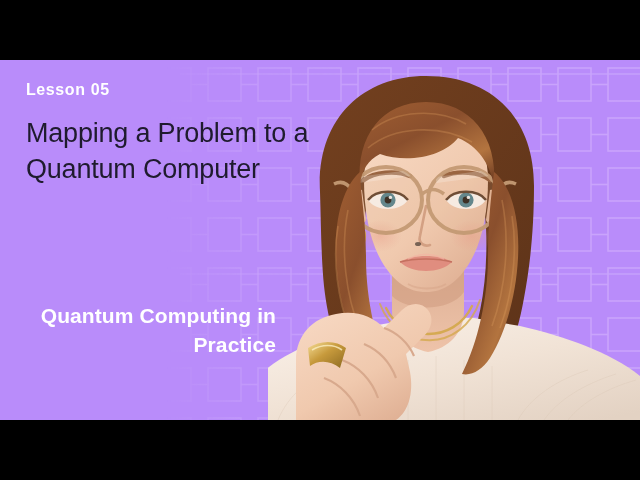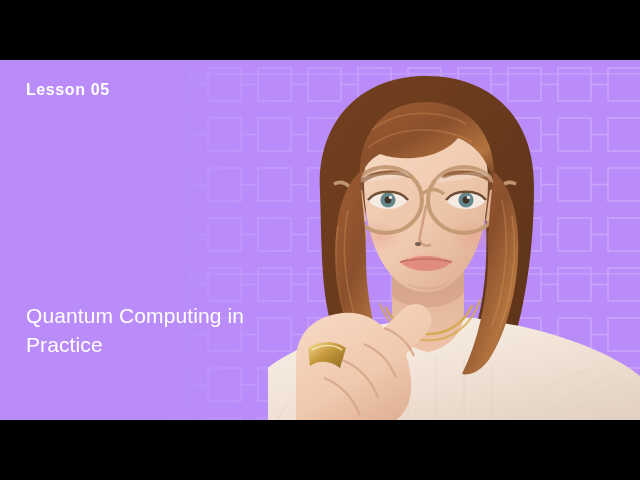--- a/index.html
+++ b/index.html
@@ -19,22 +19,22 @@
   
   .circuit{position:absolute;left:0;top:0;width:640px;height:360px;z-index:1;}
 
   
   .copy{position:absolute;left:26px;top:22px;width:300px;z-index:20;}
   .eyebrow{color:#ffffff;font-size:16px;font-weight:600;letter-spacing:.6px;
            line-height:1;margin:0 0 18px 0;}
   .headline{color:#1f1b2e;font-size:27px;font-weight:400;line-height:1.33;
             letter-spacing:-.2px;margin:0;max-width:300px;}
   .series{position:absolute;left:26px;top:242px;width:250px;z-index:20;
-          color:#ffffff;font-size:21px;font-weight:400;line-height:1.38;
-          letter-spacing:.1px;}
+          color:#ffffff;font-size:21px;font-weight:700;line-height:1.38;
+          letter-spacing:.1px;text-align:right;}
 
   
   .portrait{position:absolute;left:268px;top:0;width:372px;height:360px;z-index:10;}
   .portrait svg{display:block;width:372px;height:360px;}
 </style>
 </head>
 <body>
 
 <div class="frame">
 
@@ -229,18 +229,19 @@
           <path d="M56 318 C72 324 86 338 92 356" fill="none" stroke="#d8a98d" stroke-width="2.2"></path>
 
           <path d="M40 288 C52 280 68 280 78 288 L72 308 C62 300 50 300 42 306 Z" fill="url(#ringG)"></path>
           <path d="M44 290 C54 284 66 284 74 290" fill="none" stroke="#fbeec0" stroke-width="1.6" opacity=".8"></path>
         </g>
       </svg>
     </div>
 
     <div class="copy">
       <div class="eyebrow">Lesson 05</div>
+      <div class="headline">Mapping a Problem to a Quantum Computer</div>
     </div>
 
     <div class="series">Quantum Computing in Practice</div>
 
   </div>
 </div>
 
 </body></html>

